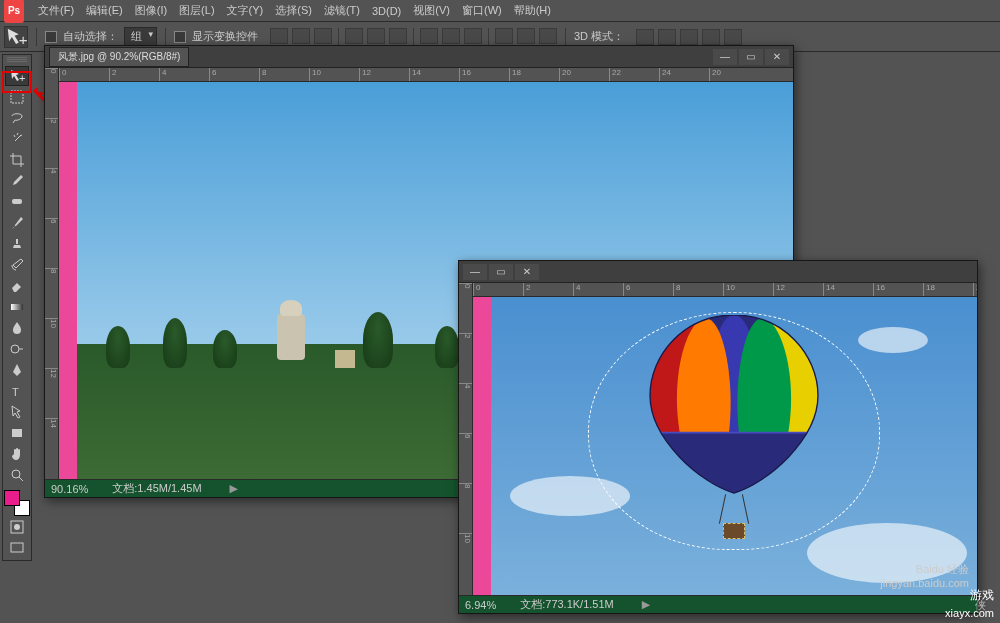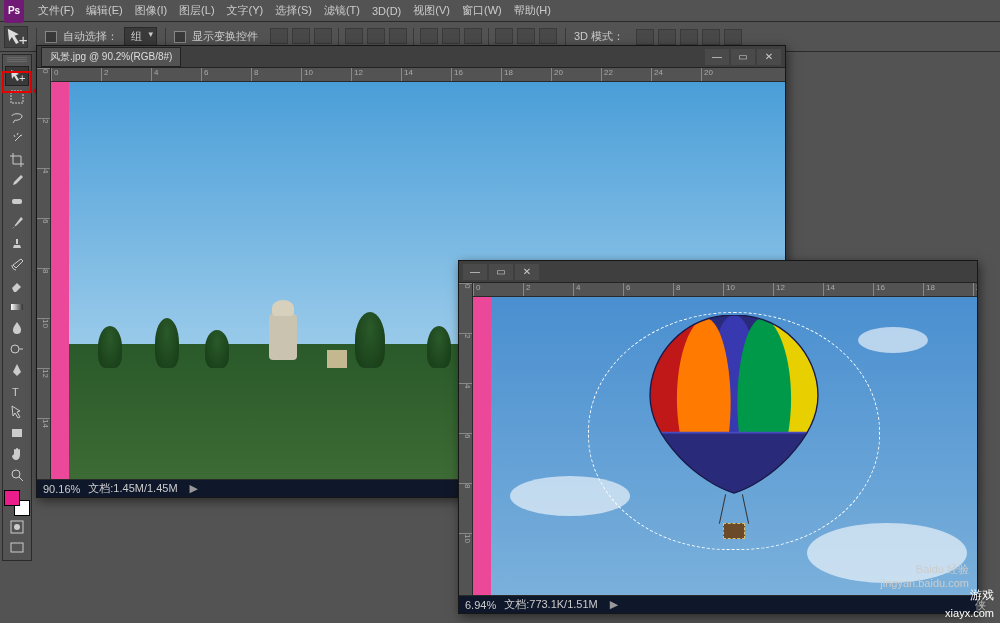--- a/index.html
+++ b/index.html
@@ -1,18 +1,18 @@
 <!DOCTYPE html>
 <html><head>
 <meta charset="utf-8">
 <style>
 *{margin:0;padding:0;box-sizing:border-box;font-family:"Microsoft YaHei",sans-serif;font-size:11px;color:#ccc;user-select:none}
 body{background:#535353;width:1000px;height:623px;overflow:hidden;position:relative}
 .menubar{background:#535353;height:22px;display:flex;align-items:center;padding-left:4px;border-bottom:1px solid #2a2a2a}
-.ps-logo{width:20px;height:24px;background:#701a75;border-radius:3px;display:flex;align-items:center;justify-content:center;font-weight:bold;color:#fff;font-size:10px;margin-right:8px}
+.ps-logo{width:20px;height:24px;background:#ef4444;border-radius:3px;display:flex;align-items:center;justify-content:center;font-weight:bold;color:#fff;font-size:10px;margin-right:8px}
 .menu-item{padding:0 6px;cursor:default}
 .optbar{background:#535353;height:30px;display:flex;align-items:center;padding-left:4px;border-bottom:1px solid #2a2a2a;gap:6px}
 .tool-icon-sm{width:24px;height:22px;background:#424242;display:flex;align-items:center;justify-content:center;border:1px solid #333}
 .opt-sep{width:1px;height:18px;background:#393939;margin:0 2px}
 .chk{width:12px;height:12px;border:1px solid #888;background:#3a3a3a}
 .sel{background:#3a3a3a;border:1px solid #2a2a2a;padding:1px 14px 1px 6px;position:relative}
 .sel::after{content:"▾";position:absolute;right:3px;top:1px;font-size:9px}
 .opt-icons{display:flex;gap:4px;margin-left:6px}
 .opt-ico{width:18px;height:16px;background:#494949;border:1px solid #3a3a3a}
 .toolbar{position:absolute;left:2px;top:54px;width:30px;background:#535353;border:1px solid #2a2a2a;display:flex;flex-direction:column;align-items:center;padding:2px 0;gap:1px}
@@ -26,21 +26,21 @@
 .docwin{position:absolute;background:#3f3f3f;border:1px solid #161616;box-shadow:2px 3px 10px rgba(0,0,0,0.5)}
 .titlebar{height:22px;background:#3f3f3f;display:flex;align-items:center;padding:0 4px;border-bottom:1px solid #222}
 .tab{background:#535353;padding:2px 8px;border:1px solid #222;margin-right:auto;font-size:10px;color:#ddd}
 .winbtns{display:flex;gap:2px}
 .winbtn{width:24px;height:16px;background:#4a4a4a;display:flex;align-items:center;justify-content:center;font-size:10px;color:#ccc}
 .ruler-h{position:absolute;left:14px;top:22px;right:0;height:14px;background:#535353;border-bottom:1px solid #2a2a2a;display:flex;overflow:hidden}
 .ruler-h span{flex:0 0 50px;border-left:1px solid #888;font-size:8px;color:#aaa;padding-left:2px}
 .ruler-v{position:absolute;left:0;top:22px;bottom:18px;width:14px;background:#535353;border-right:1px solid #2a2a2a;display:flex;flex-direction:column;overflow:hidden}
 .ruler-v span{flex:0 0 50px;border-top:1px solid #888;font-size:8px;color:#aaa;writing-mode:vertical-rl}
 .canvas-area{position:absolute;left:14px;top:36px;right:0;bottom:18px;background:#ec4899;overflow:hidden}
-.statusbar{position:absolute;left:0;bottom:0;right:0;height:18px;background:#0f172a;border-top:1px solid #2a2a2a;display:flex;align-items:center;gap:8px;padding:0 6px;font-size:10px}
+.statusbar{position:absolute;left:0;bottom:0;right:0;height:18px;background:#14532d;border-top:1px solid #2a2a2a;display:flex;align-items:center;gap:24px;padding:0 6px;font-size:10px}
 .statusbar .play{margin-left:4px;color:#999}
 .hl-box{position:absolute;border:2px solid #e60000;pointer-events:none}
 .arrow{position:absolute;pointer-events:none}
 .wm{position:absolute;right:8px;bottom:6px;text-align:right;color:rgba(255,255,255,0.6);font-size:11px;pointer-events:none}
 
 .sky1{background:linear-gradient(#4a9ed8,#92c6e8 60%,#bcdff3)}
 .ground{position:absolute;left:0;right:0;bottom:0;height:34%;background:linear-gradient(#2a5a2a,#3d6b35)}
 .tower{position:absolute;bottom:30%;left:28%;width:28px;height:46px;background:#c9c3b0;border-radius:4px}
 .tower::before{content:"";position:absolute;top:-14px;left:3px;right:3px;height:16px;background:#d6d0bd;border-radius:50% 50% 4px 4px}
 .tree{position:absolute;bottom:28%;width:24px;height:42px;background:radial-gradient(ellipse at 50% 30%,#2a5a2a,#163a16);border-radius:50% 50% 30% 30%}
@@ -243,21 +243,21 @@
       </svg>
     </div>
 </div>
 
 <div class="hl-box" style="left:2px;top:71px;width:30px;height:22px"></div>
 <svg class="arrow" style="left:30px;top:86px;width:30px;height:30px">
     <path d="M28 28L4 4" stroke="#e60000" stroke-width="3"></path>
     <path d="M2 2l10 3-4 4-3-10z" fill="#e60000" transform="translate(2,2)"></path>
   </svg>
 
-<div class="docwin" style="left:36px;top:45px;width:750px;height:453px">
+<div class="docwin" style="left:44px;top:45px;width:750px;height:453px">
   <div class="titlebar">
     <div class="tab">风景.jpg @ 90.2%(RGB/8#)</div>
     <div class="winbtns">
       <div class="winbtn">—</div>
       <div class="winbtn">▭</div>
       <div class="winbtn">✕</div>
     </div>
   </div>
   <div class="ruler-h" id="r1h">
       <span>0</span>

